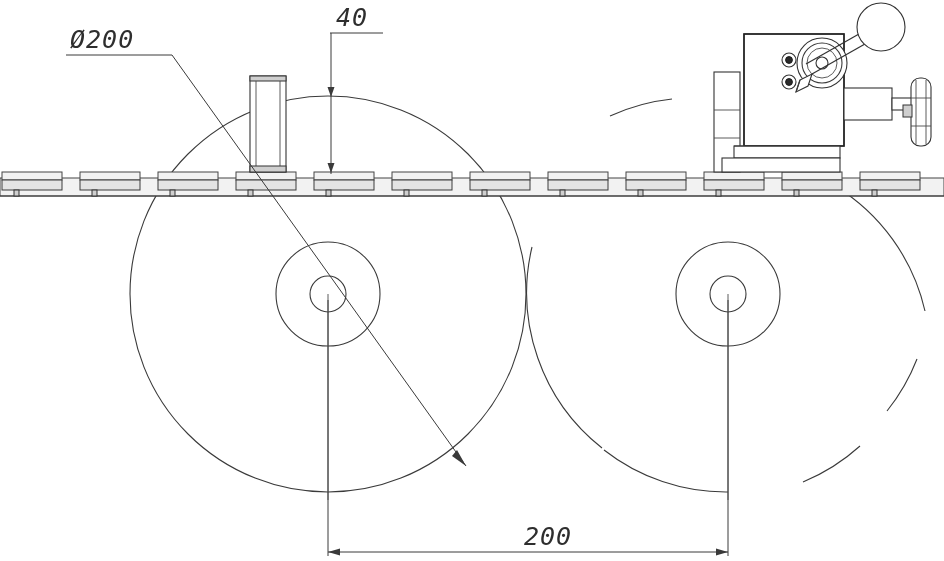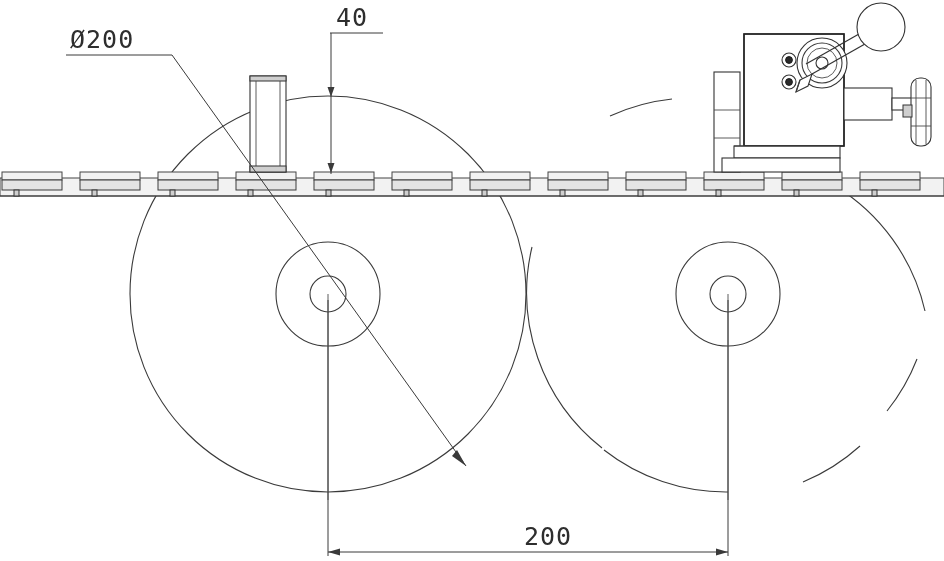--- a/index.html
+++ b/index.html
@@ -9,20 +9,21 @@
   }
   body {
     font-family: "DejaVu Sans Mono", monospace;
   }
   #drawing-root {
     position: relative;
     width: 944px;
     height: 561px;
     background: #ffffff;
     overflow: hidden;
+    font-style: italic;
   }
   svg#cad {
     display: block;
     width: 944px;
     height: 561px;
   }
   .ln   { stroke: #3a3a3a; stroke-width: 1.1; fill: none; }
   .ln-t { stroke: #4a4a4a; stroke-width: 0.9; fill: none; }
   .ln-h { stroke: #222222; stroke-width: 1.6; fill: none; }
   .ln-m { stroke: #333333; stroke-width: 1.25; fill: none; }

